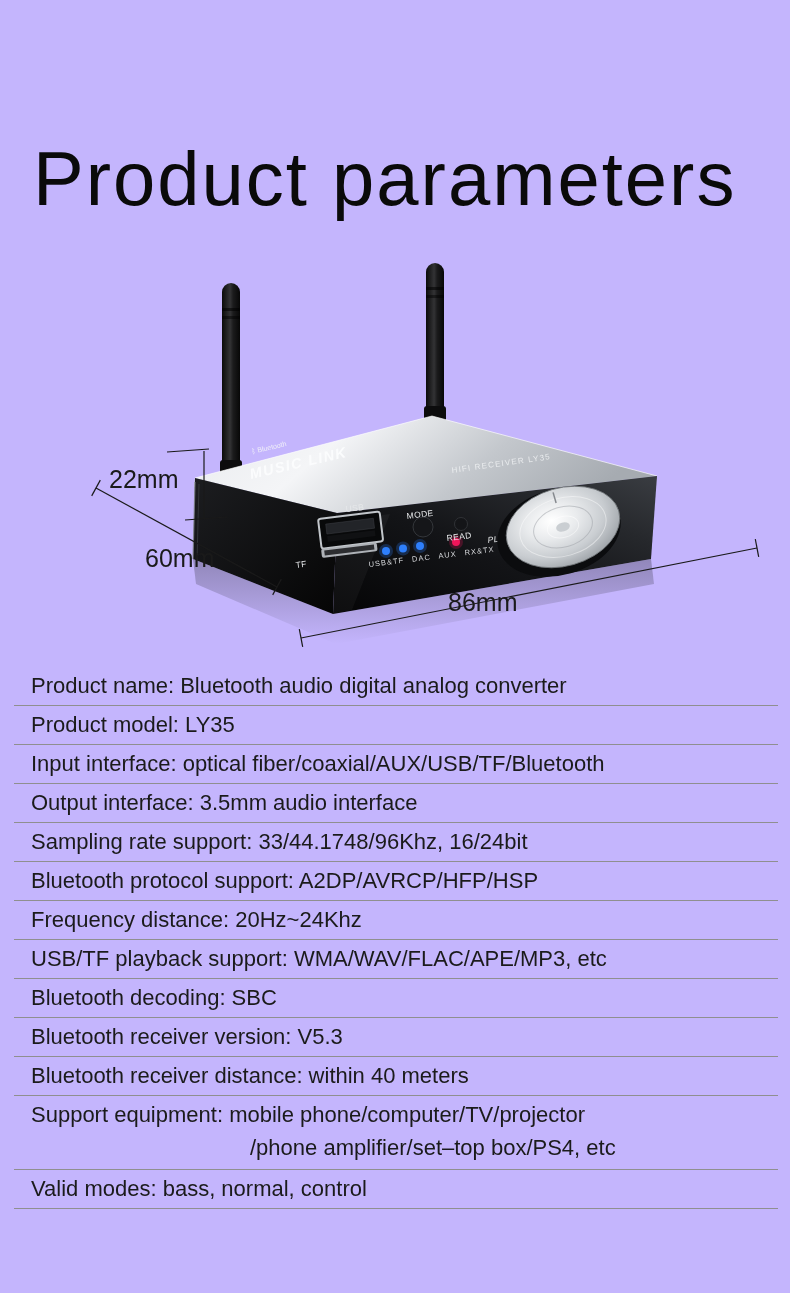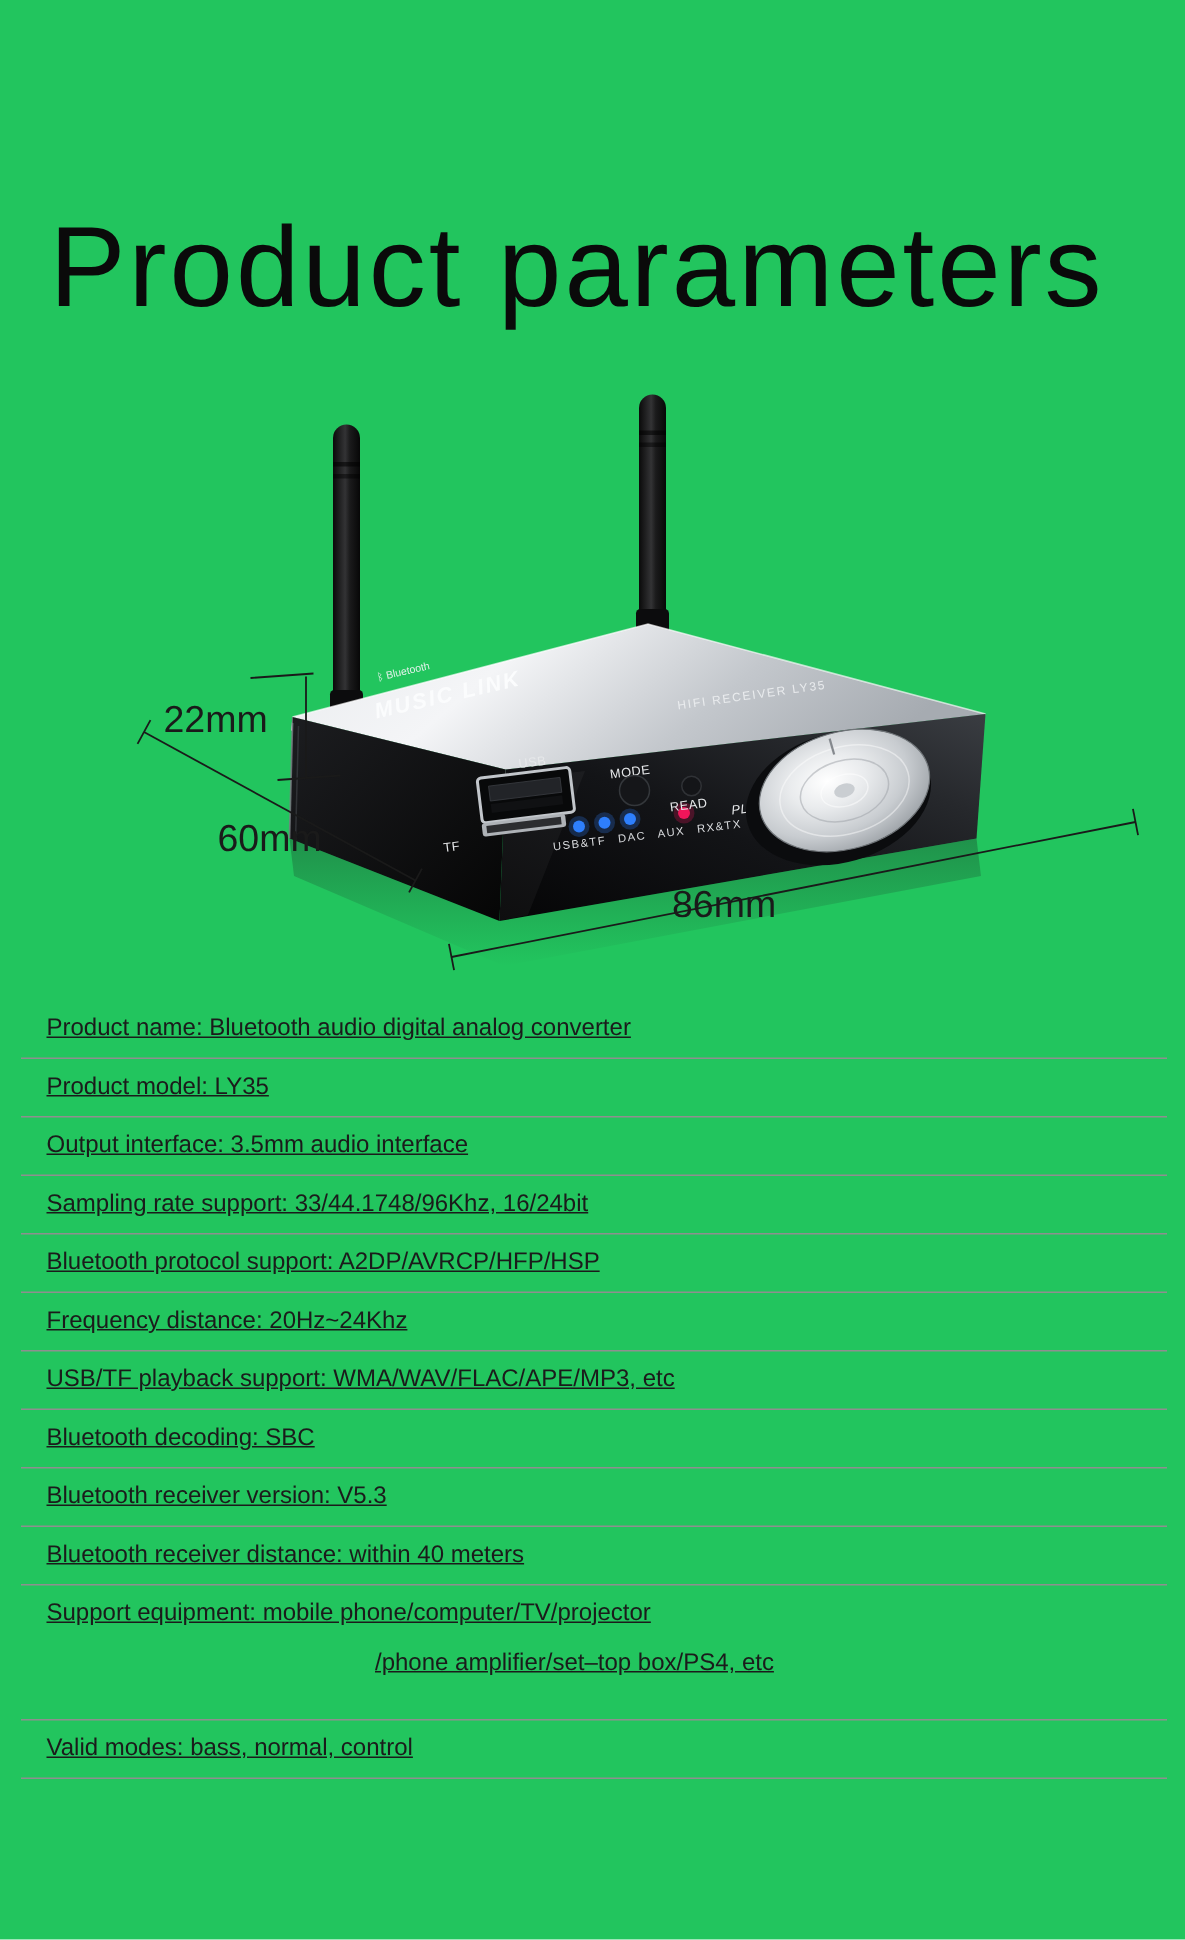--- a/index.html
+++ b/index.html
@@ -1,24 +1,24 @@
 <!DOCTYPE html>
 <html><head>
 <meta charset="utf-8">
 <style>
   html,body{margin:0;padding:0;background:#fff;}
-  .page{position:relative;width:790px;height:1293px;background:#22c55e;overflow:hidden;
+  .page{position:relative;width:790px;height:1293px;background:#c4b5fd;overflow:hidden;
         font-family:"Liberation Sans", sans-serif;}
   .title{position:absolute;top:90px;left:33px;font-size:76px;line-height:1;font-weight:400;
          letter-spacing:2px;color:#0a0a0a;white-space:nowrap;}
   .figure{position:absolute;top:230px;left:0;}
   .specs{position:absolute;top:667px;left:14px;right:12px;}
-  .spec-row{border-bottom:1px solid #8f8f8f;padding:6px 0 6px 17px;font-size:16px;
-            line-height:26px;color:#1b1b1b;letter-spacing:0;white-space:nowrap;text-decoration:underline;}
-  .spec-row.double{padding-bottom:24px;}
+  .spec-row{border-bottom:1px solid #8f8f8f;padding:6px 0 6px 17px;font-size:22px;
+            line-height:26px;color:#1b1b1b;letter-spacing:0;white-space:nowrap;}
+  .spec-row.double{padding-bottom:8px;}
   .spec-line2{margin-left:219px;margin-top:7px;}
   svg text{font-family:"Liberation Sans", sans-serif;}
   .dimtxt{font-size:25px;fill:#1a1a1a;}
   .dimline{stroke:#1a1a1a;stroke-width:1.2;fill:none;}
   .paneltxt{fill:#e6e8ea;font-size:8.5px;letter-spacing:.4px;}
 </style>
 </head>
 <body>
 
 <div class="page">
@@ -154,20 +154,21 @@
       <line class="dimline" x1="301" y1="408" x2="757" y2="318"></line>
       <line class="dimline" x1="299.3" y1="399.2" x2="302.7" y2="416.8"></line>
       <line class="dimline" x1="755.3" y1="309.2" x2="758.7" y2="326.8"></line>
       <text class="dimtxt" x="448" y="381">86mm</text>
     </g>
   </svg>
 
   <div class="specs">
     <div class="spec-row"><span>Product name: Bluetooth audio digital analog converter</span></div>
     <div class="spec-row"><span>Product model: LY35</span></div>
+    <div class="spec-row"><span>Input interface: optical fiber/coaxial/AUX/USB/TF/Bluetooth</span></div>
     <div class="spec-row"><span>Output interface: 3.5mm audio interface</span></div>
     <div class="spec-row"><span>Sampling rate support: 33/44.1748/96Khz, 16/24bit</span></div>
     <div class="spec-row"><span>Bluetooth protocol support: A2DP/AVRCP/HFP/HSP</span></div>
     <div class="spec-row"><span>Frequency distance: 20Hz~24Khz</span></div>
     <div class="spec-row"><span>USB/TF playback support: WMA/WAV/FLAC/APE/MP3, etc</span></div>
     <div class="spec-row"><span>Bluetooth decoding: SBC</span></div>
     <div class="spec-row"><span>Bluetooth receiver version: V5.3</span></div>
     <div class="spec-row"><span>Bluetooth receiver distance: within 40 meters</span></div>
     <div class="spec-row double">
       <div>Support equipment: mobile phone/computer/TV/projector</div>

